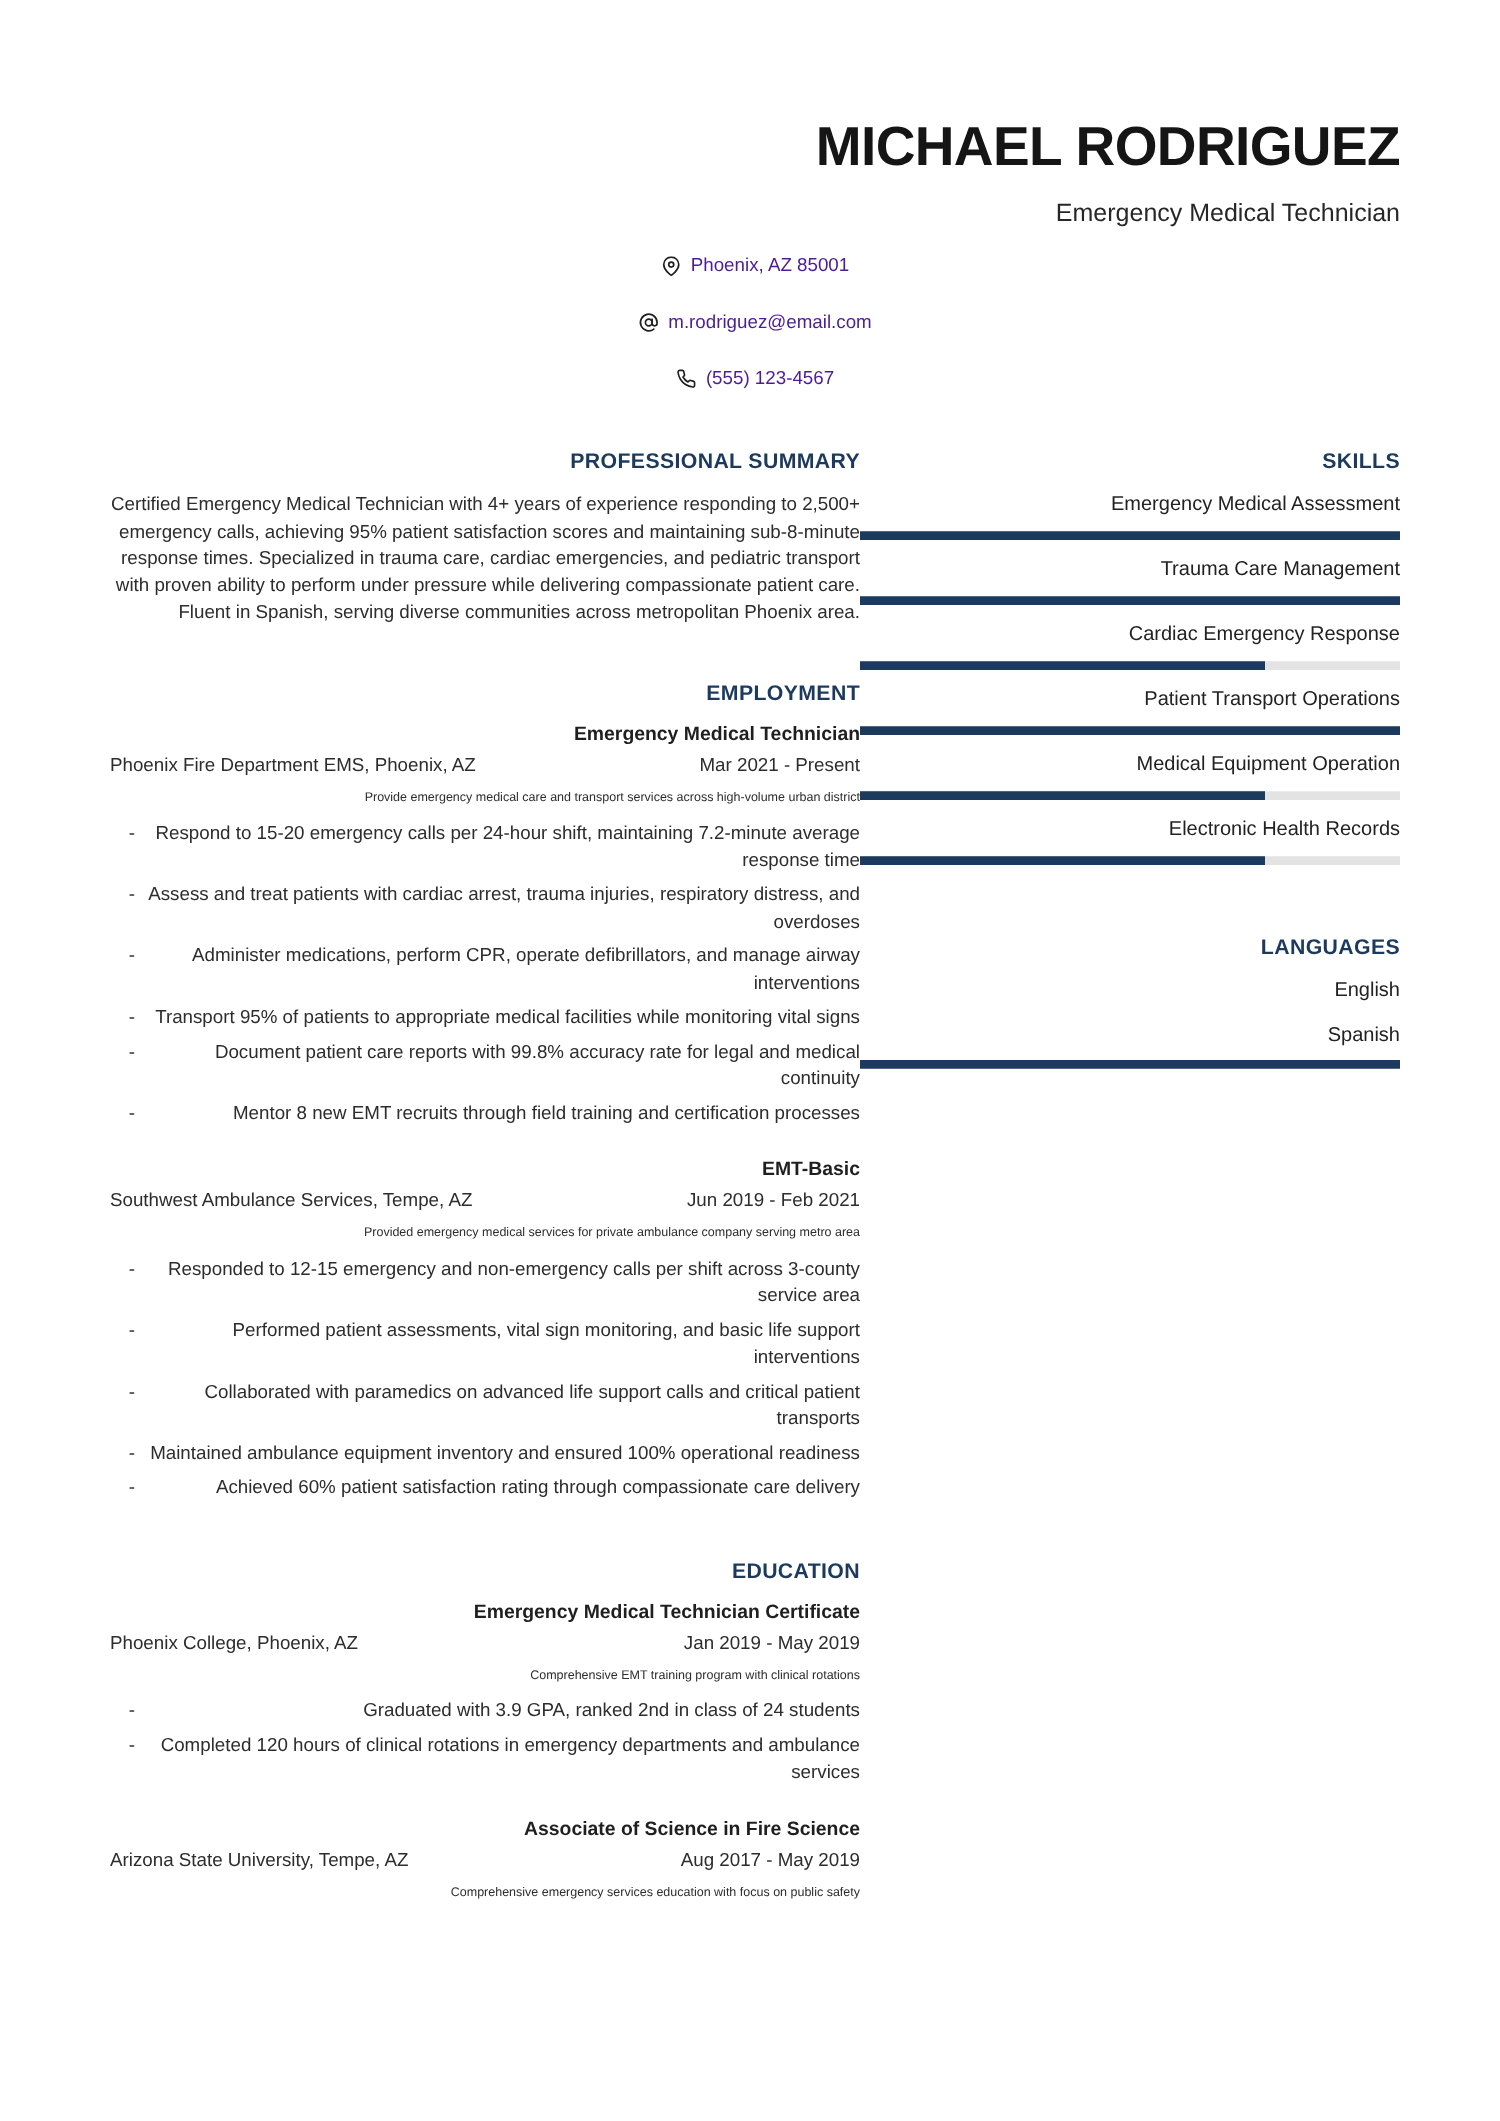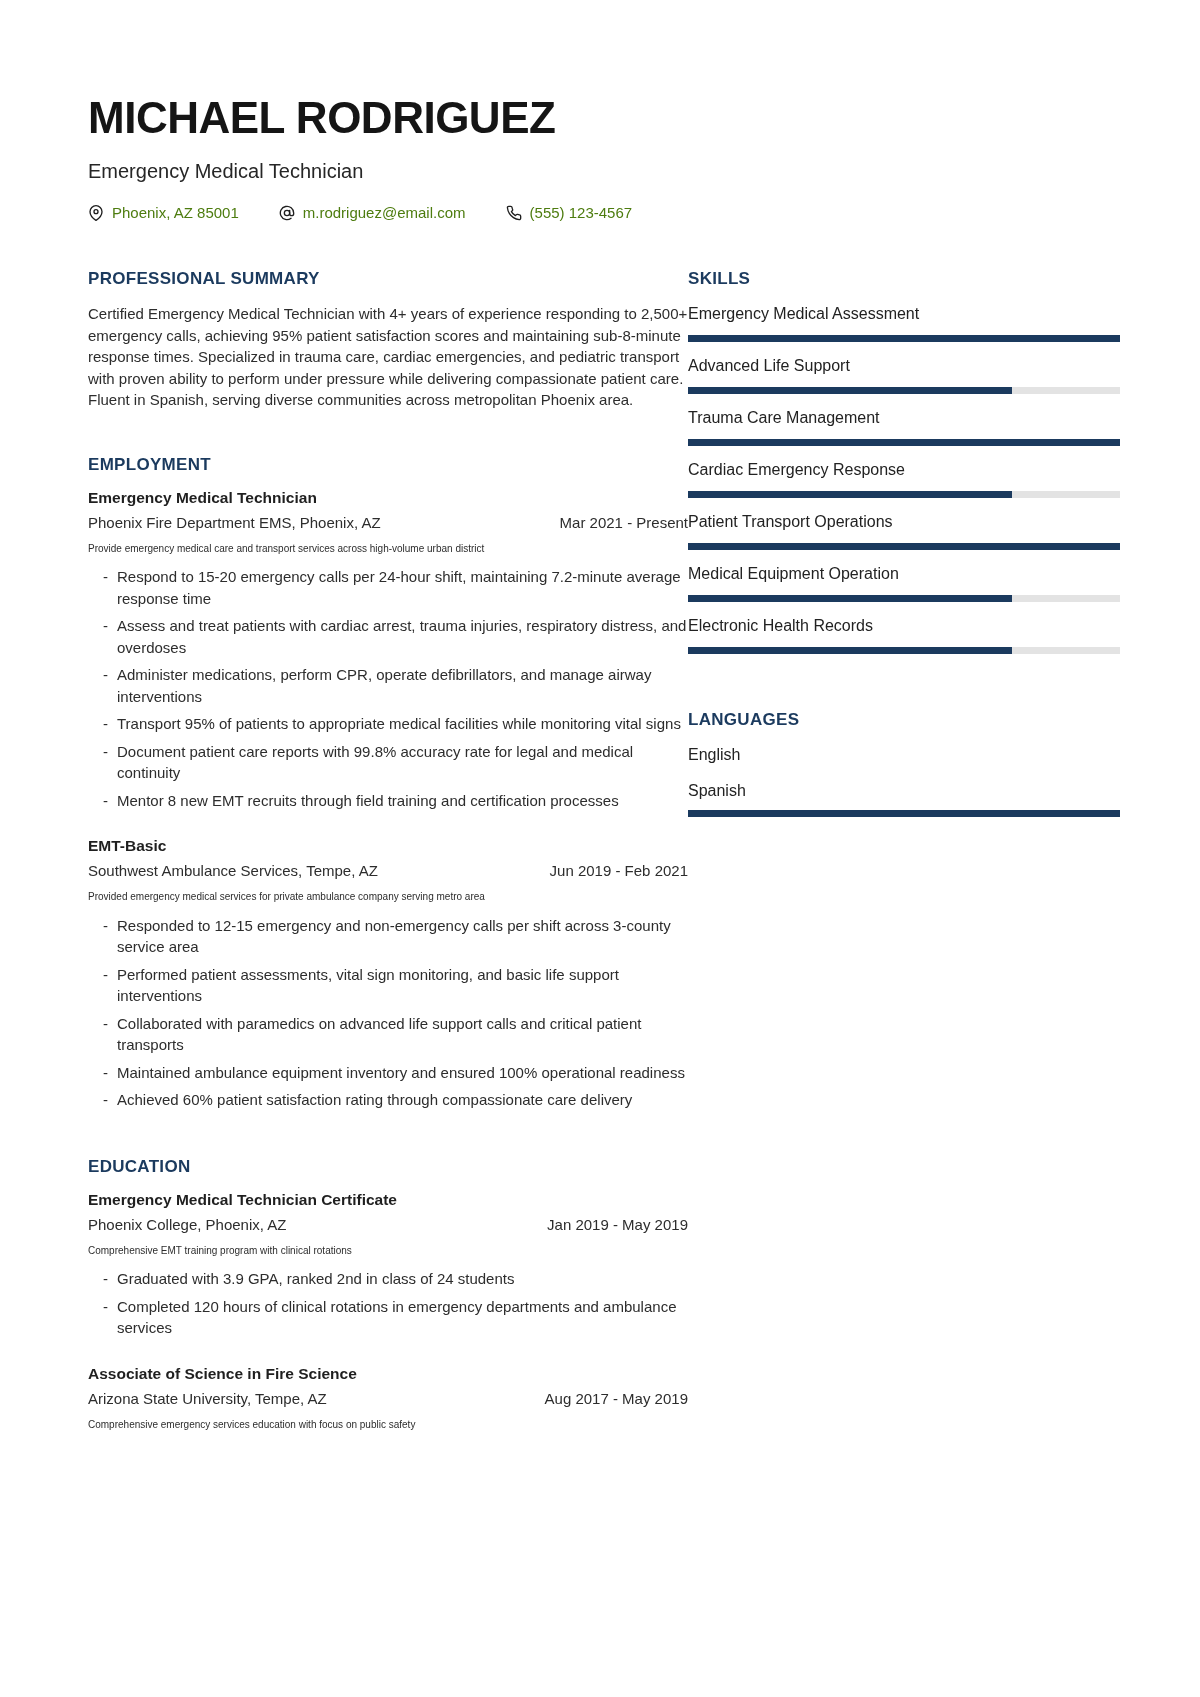--- a/index.html
+++ b/index.html
@@ -3,28 +3,29 @@
 <meta charset="utf-8">
 <style>
   :root { --accent:#1b3a5e; --track:#e3e3e3; }
   * { box-sizing:border-box; }
   html,body { margin:0; padding:0; background:#ffffff; }
   .page {
     width:1188px; min-height:1697px; margin:0 auto; background:#fff;
     padding:96px 74px 40px 82px;
     font-family:"Liberation Sans","DejaVu Sans",sans-serif;
     color:#2d2d2d;
+    text-align:right;
   }
   
   .name {
     font-size:44px; line-height:1; font-weight:700; color:#151515;
     letter-spacing:-0.5px; margin:0 0 19px 0;
   }
   .headline { font-size:20px; line-height:1.2; color:#262626; margin:0 0 21px 0; }
-  .contact-row { display:flex; align-items:center; gap:40px; font-size:15px; color:#4d7c0f; }
+  .contact-row { display:flex; align-items:center; gap:28px; font-size:15px; color:#4c1d95;flex-direction:column; }
   .contact-item { display:flex; align-items:center; gap:8px; }
   .contact-item svg { width:16px; height:16px; stroke:#1f1f1f; fill:none; stroke-width:2; stroke-linecap:round; stroke-linejoin:round; flex:0 0 auto; }
   
   .columns { display:flex; align-items:flex-start; margin-top:48px; }
   .col-left { flex:0 0 600px; width:600px; }
   .col-right { flex:1; min-width:0; }
   .section-heading {
     font-size:17px; font-weight:700; color:var(--accent);
     letter-spacing:0.3px; margin:0 0 14px 0;
   }
@@ -159,26 +160,20 @@
       <section class="section-skills">
         <h2 class="section-heading">SKILLS</h2>
         <div id="skills-container">
             <div class="skill">
     <div class="skill-name">Emergency Medical Assessment</div>
     <div class="bar-track">
       <div class="bar-fill" style="width: 100%;"></div>
     </div>
   </div>
             <div class="skill">
-    <div class="skill-name">Advanced Life Support</div>
-    <div class="bar-track">
-      <div class="bar-fill" style="width: 75%;"></div>
-    </div>
-  </div>
-            <div class="skill">
     <div class="skill-name">Trauma Care Management</div>
     <div class="bar-track">
       <div class="bar-fill" style="width: 100%;"></div>
     </div>
   </div>
             <div class="skill">
     <div class="skill-name">Cardiac Emergency Response</div>
     <div class="bar-track">
       <div class="bar-fill" style="width: 75%;"></div>
     </div>

